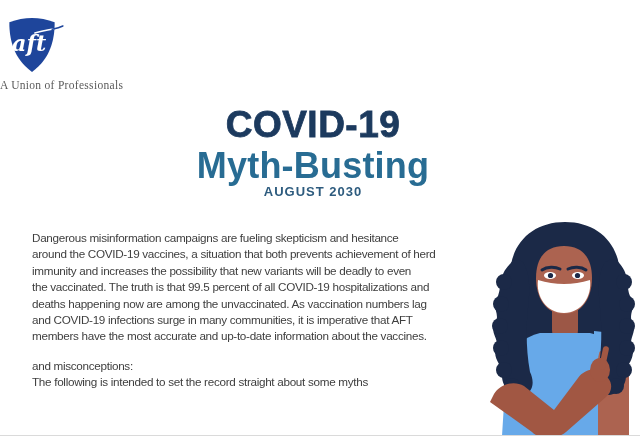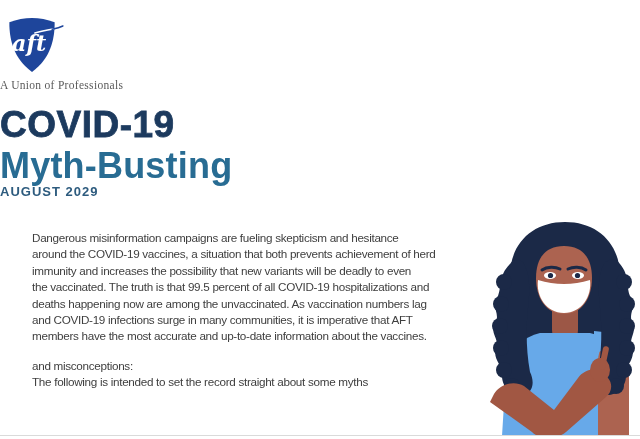--- a/index.html
+++ b/index.html
@@ -12,21 +12,21 @@
     position:absolute;left:0;right:0;top:18px;
     display:flex;flex-direction:column;align-items:flex-start;
     padding-right:14px;
   }
   .logo-shield{width:64px;height:54px;overflow:visible;}
   .logo-tagline{
     margin-top:7px;
     font-family:"Liberation Serif",serif;
     font-size:11.5px;color:#5a5a5a;letter-spacing:.3px;
   }
-  .hdr{position:absolute;left:0;right:0;text-align:left;padding-right:14px;line-height:1;}
+  .hdr{position:absolute;left:0;right:0;text-align:center;padding-right:14px;line-height:1;}
   .hdr-title{
     top:106px;font-size:37px;font-weight:700;color:#1c3a5e;
     letter-spacing:.5px;-webkit-text-stroke:.8px #1c3a5e;
   }
   .hdr-subtitle{
     top:148px;font-size:36px;font-weight:700;color:#286c93;
     letter-spacing:.2px;
   }
   .hdr-date{
     top:185px;font-size:13px;font-weight:700;color:#2d5b7e;
@@ -56,21 +56,21 @@
       <path d="M50,0 C65,0 82,3 97,9 C97,44 89,84 50,112 C11,84 3,44 3,9 C18,3 35,0 50,0 Z" fill="#1e459b"></path>
       <text x="44" y="68" text-anchor="middle" fill="#ffffff" font-family="DejaVu Serif, serif" font-style="italic" font-weight="bold" font-size="46">aft</text>
       <path d="M56,31 C70,27 82,25 94,23" stroke="#ffffff" stroke-width="3.2" stroke-linecap="round" fill="none"></path>
       <path d="M92,23.5 C101,21.5 108,19.5 114,16.5" stroke="#1e459b" stroke-width="3.2" stroke-linecap="round" fill="none"></path>
     </svg>
     <div class="logo-tagline">A Union of Professionals</div>
   </div>
 
   <div class="hdr hdr-title">COVID-19</div>
   <div class="hdr hdr-subtitle">Myth-Busting</div>
-  <div class="hdr hdr-date">AUGUST 2029</div>
+  <div class="hdr hdr-date">AUGUST 2030</div>
 
   <div class="body-copy">
     <div class="para">
         <div class="line">Dangerous misinformation campaigns are fueling skepticism and hesitance</div>
         <div class="line">around the COVID-19 vaccines, a situation that both prevents achievement of herd</div>
         <div class="line">immunity and increases the possibility that new variants will be deadly to even</div>
         <div class="line">the vaccinated. The truth is that 99.5 percent of all COVID-19 hospitalizations and</div>
         <div class="line">deaths happening now are among the unvaccinated. As vaccination numbers lag</div>
         <div class="line">and COVID-19 infections surge in many communities, it is imperative that AFT</div>
         <div class="line">members have the most accurate and up-to-date information about the vaccines.</div>

